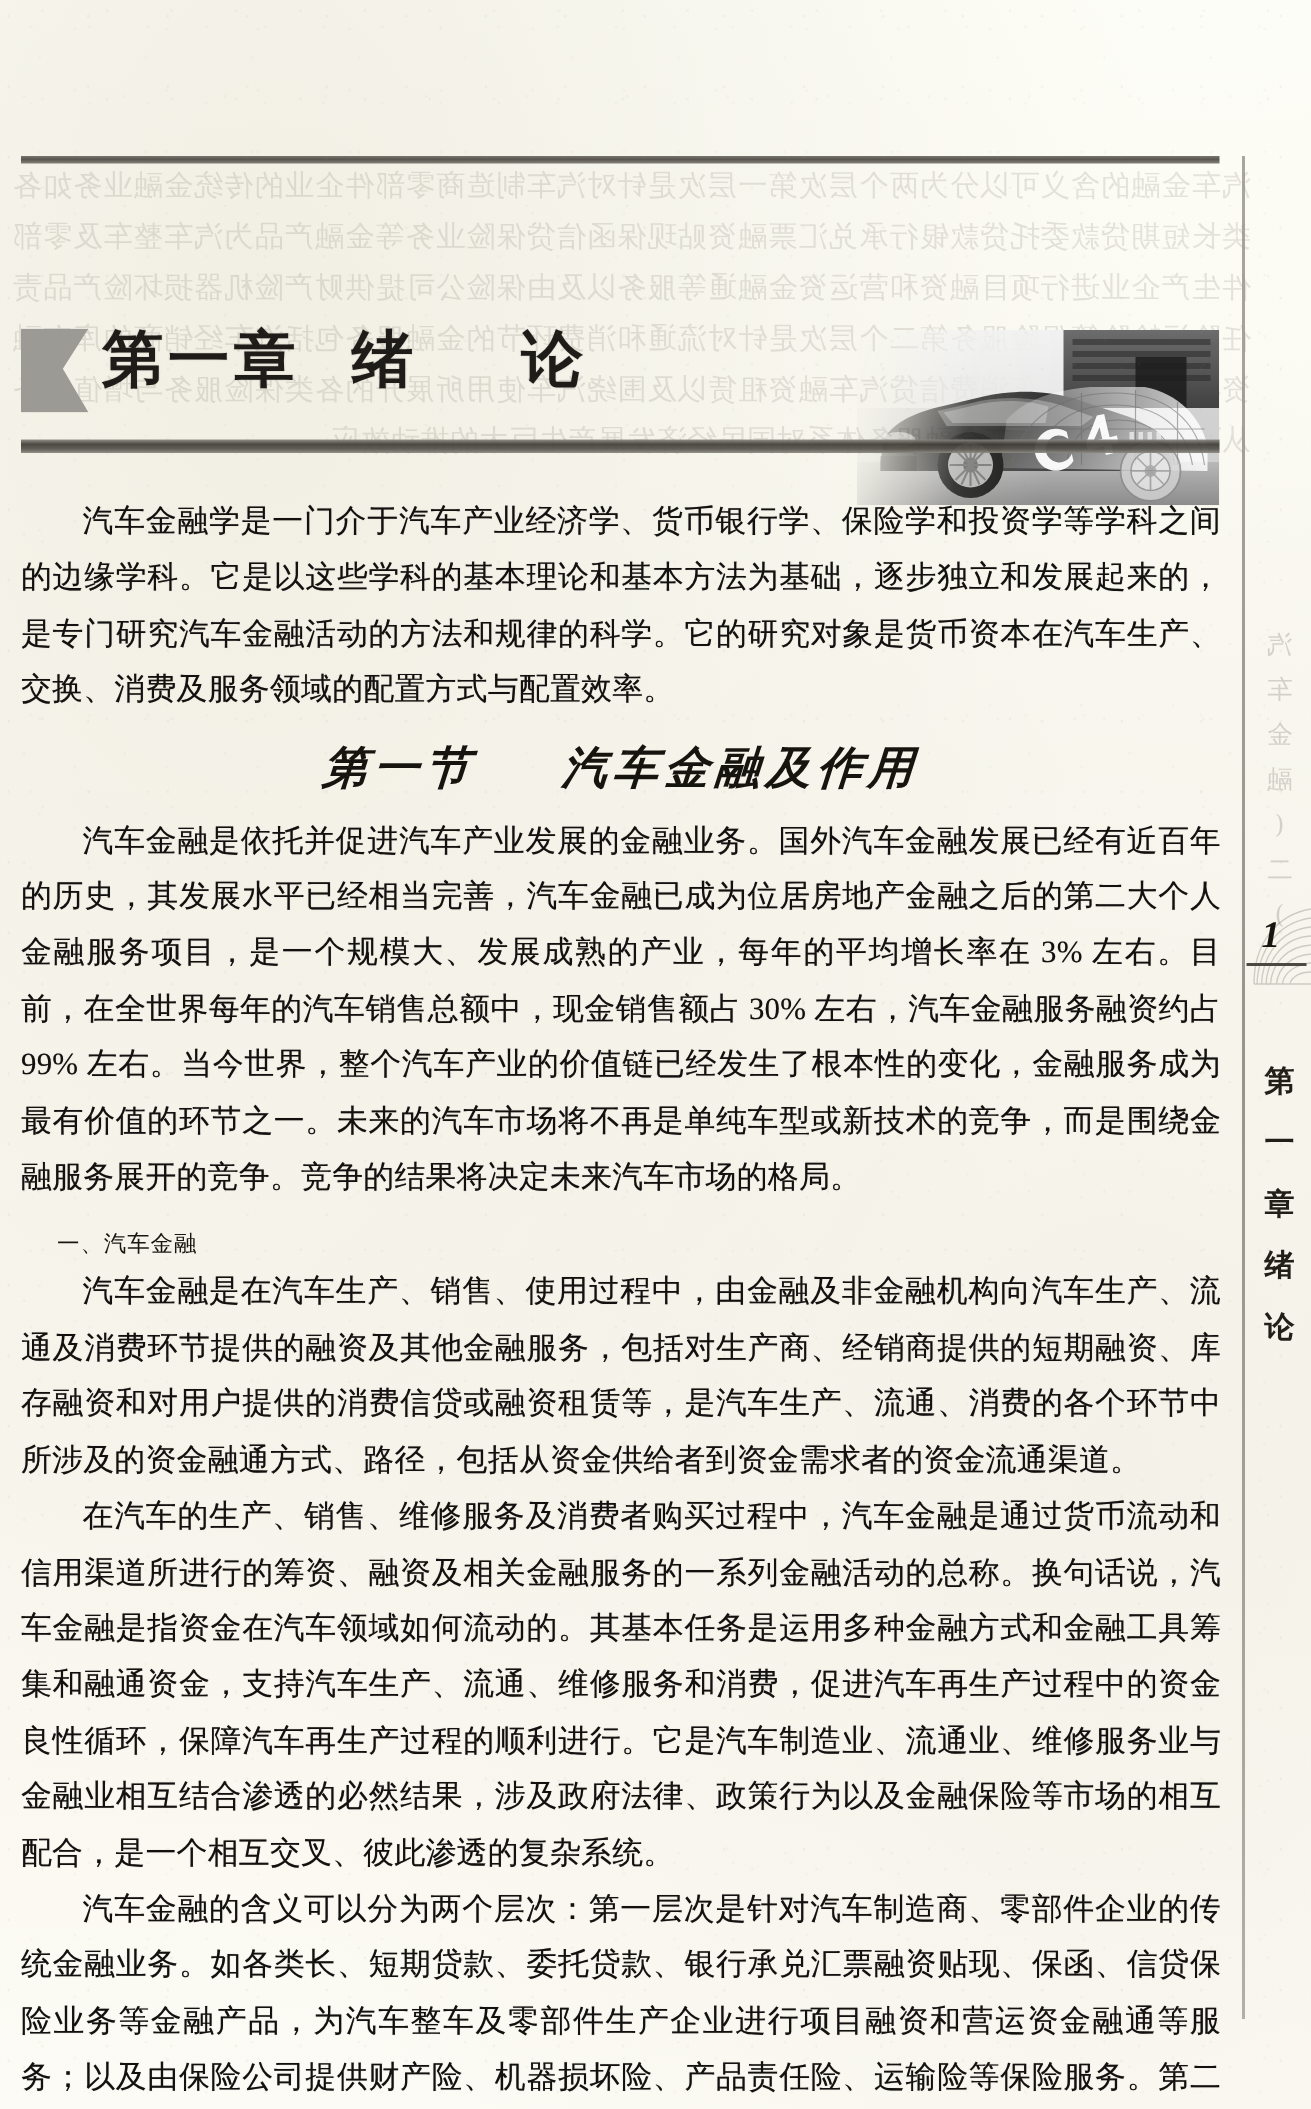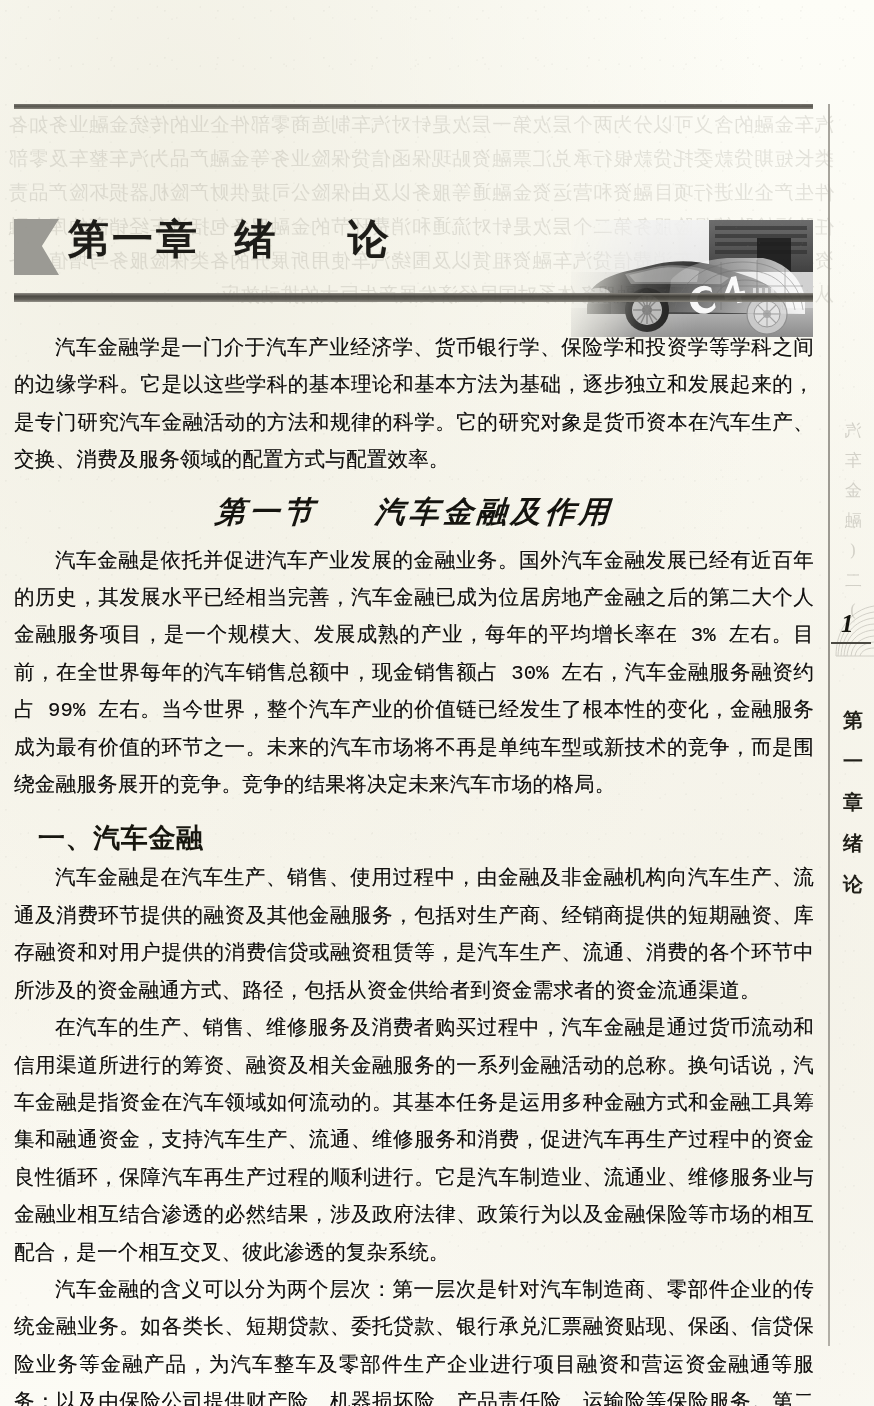--- a/index.html
+++ b/index.html
@@ -139,21 +139,21 @@
     position: absolute;
     left: 14px;
     top: 330px;
     width: 800px;
     z-index: 10;
   }
 
   p.para {
     margin: 0;
     color: #121110;
-    font-family: Liberation Mono, monospace;
+    font-family: Liberation Serif, serif;
     font-size: 20.6px;
     line-height: 37.4px;
     text-align: justify;
     text-justify: inter-character;
     text-indent: 41px;
     letter-spacing: .15px;
     word-break: break-all;
     text-shadow: 0 0 .45px rgba(30,28,26,.5);
   }
 
@@ -167,22 +167,22 @@
     letter-spacing: 4px;
     color: #15140f;
     white-space: pre;
     transform: skewX(-4deg);
   }
 
   .sub-title {
     margin: 16px 0 4px 0;
     text-indent: 24px;
     font-family: "DejaVu Sans", "Liberation Sans", sans-serif;
-    font-size: 27px;
-    font-weight: 700;
+    font-size: 15px;
+    font-weight: 400;
     letter-spacing: .6px;
     color: #17160f;
   }
 
   
   .margin-rule {
     position: absolute;
     left: 828px;
     top: 104px;
     width: 2px;

